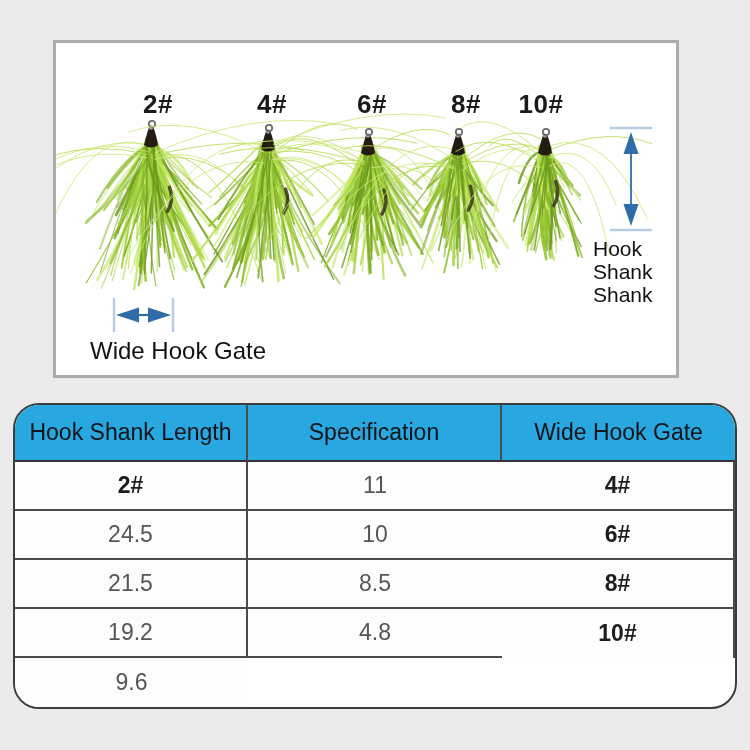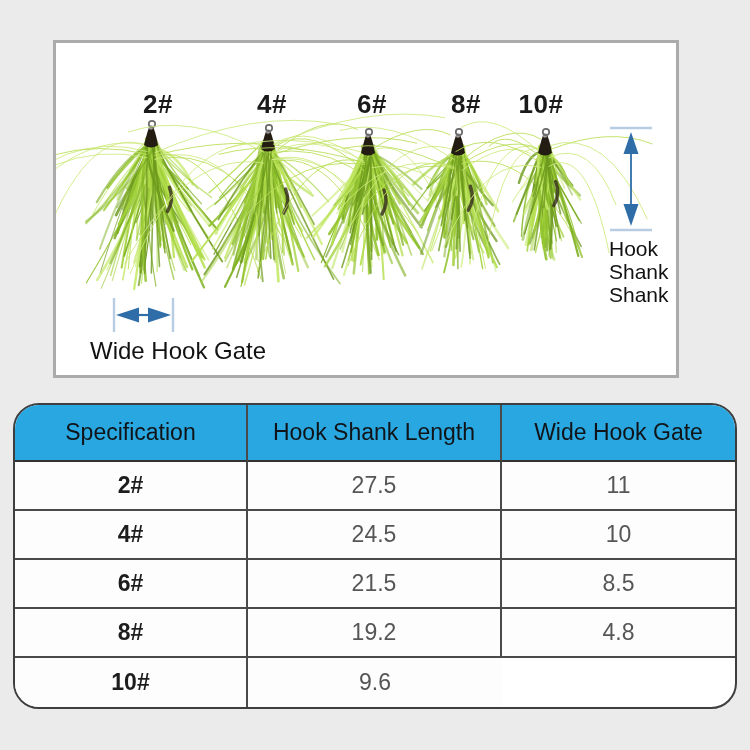--- a/index.html
+++ b/index.html
@@ -18,21 +18,21 @@
     position:absolute;top:46px;width:80px;text-align:center;
     font-size:26px;font-weight:bold;color:#1a1a1a;letter-spacing:0.5px;
   }
   .lure-canvas{position:absolute;left:0;top:0;}
   .v-arrow{position:absolute;left:549px;top:83px;}
   .h-arrow{position:absolute;left:50px;top:252px;}
   .shank-label{
     position:absolute;left:537px;top:194px;width:120px;
     font-size:21px;line-height:23px;color:#121212;
   }
-  .shank-label span{display:block;margin-left:16px;}
+  .shank-label span{display:block;}
   .gate-label{
     position:absolute;left:34px;top:294px;width:240px;
     font-size:24px;color:#121212;
   }
   
   .spec-table{
     position:absolute;left:13px;top:403px;width:724px;height:306px;
     box-sizing:border-box;border:2px solid #3e3e3e;border-radius:26px;
     overflow:hidden;background:#ffffff;
     display:grid;
@@ -699,26 +699,25 @@
     <line x1="8" y1="3" x2="8" y2="37" stroke="var(--arrow-cap)" stroke-width="2.4"></line>
     <line x1="67" y1="3" x2="67" y2="37" stroke="var(--arrow-cap)" stroke-width="2.4"></line>
     <line x1="30" y1="20" x2="45" y2="20" stroke="var(--arrow)" stroke-width="2.2"></line>
     <polygon points="10,20 33,12.5 33,27.5" fill="var(--arrow)"></polygon>
     <polygon points="65,20 42,12.5 42,27.5" fill="var(--arrow)"></polygon>
   </svg>
   <div class="gate-label">Wide Hook Gate</div>
 </div>
 
 <div class="spec-table">
+  <div class="cell head">Hook Shank Length</div>
   <div class="cell head">Specification</div>
-  <div class="cell head">Hook Shank Length</div>
   <div class="cell head col-last">Wide Hook Gate</div>
 
   <div class="cell spec">2#</div>
-  <div class="cell val">27.5</div>
   <div class="cell val col-last">11</div>
 
   <div class="cell spec">4#</div>
   <div class="cell val">24.5</div>
   <div class="cell val col-last">10</div>
 
   <div class="cell spec">6#</div>
   <div class="cell val">21.5</div>
   <div class="cell val col-last">8.5</div>
 

